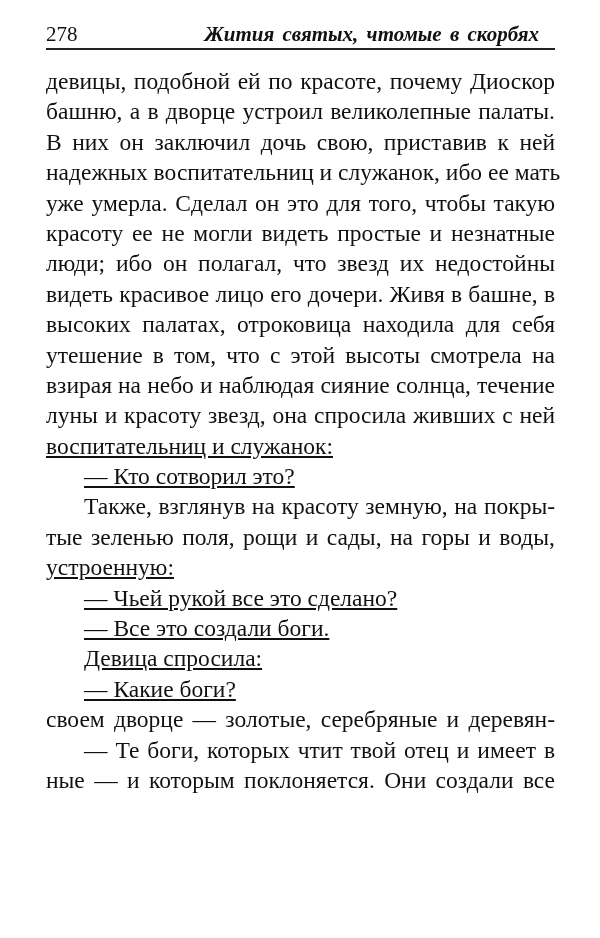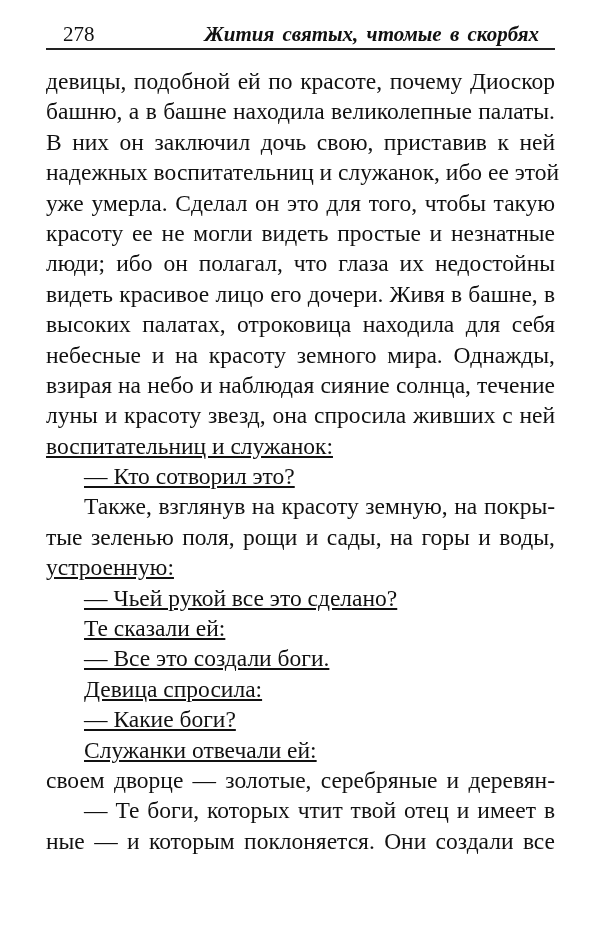--- a/index.html
+++ b/index.html
@@ -1,58 +1,56 @@
 <!DOCTYPE html>
 <html><head>
 <meta charset="utf-8">
 <style>
   html, body { margin: 0; padding: 0; background: #ffffff; }
   body { width: 600px; height: 938px; position: relative; overflow: hidden; color: #111; }
   .page { position: absolute; left: 46px; top: 0; width: 509px; }
   .running-head { position: absolute; top: 22px; left: 0; width: 509px; height: 26px;
     font-family: "Liberation Serif", serif; font-size: 21px; }
-  .page-number { position: absolute; left: 17px; top: 0; }
+  .page-number { position: absolute; left: 0; top: 0; }
   .head-title { position: absolute; right: 16px; top: 0; font-style: italic; font-weight: bold; word-spacing: 3px; }
   .rule { position: absolute; top: 48px; left: 0; width: 509px; height: 2px; background: #222; }
   .body-text { position: absolute; top: 66px; left: 0; width: 509px;
     font-family: "Liberation Serif", serif; font-size: 23.5px; line-height: 30.4px; }
   .line { display: block; white-space: nowrap; height: 30.4px; text-align: justify; text-align-last: justify; }
   .line.last { text-align-last: left; text-decoration: underline; }
   .line.indent { padding-left: 38px; }
 </style>
 </head>
 <body>
 
 <div class="page">
   <div class="running-head">
     <span class="page-number">278</span>
     <span class="head-title">Жития святых, чтомые в скорбях</span>
   </div>
   <div class="rule"></div>
   <div class="body-text" id="body-text">
       <span class="line">девицы, подобной ей по красоте, почему Диоскор</span>
-      <span class="line">башню, а в башне находила великолепные палаты.</span>
+      <span class="line">башню, а в дворце устроил великолепные палаты.</span>
       <span class="line">В них он заключил дочь свою, приставив к ней</span>
-      <span class="line">надежных воспитательниц и служанок, ибо ее этой</span>
+      <span class="line">надежных воспитательниц и служанок, ибо ее мать</span>
       <span class="line">уже умерла. Сделал он это для того, чтобы такую</span>
       <span class="line">красоту ее не могли видеть простые и незнатные</span>
-      <span class="line">люди; ибо он полагал, что глаза их недостойны</span>
+      <span class="line">люди; ибо он полагал, что звезд их недостойны</span>
       <span class="line">видеть красивое лицо его дочери. Живя в башне, в</span>
       <span class="line">высоких палатах, отроковица находила для себя</span>
-      <span class="line">небесные и на красоту земного мира. Однажды,</span>
+      <span class="line">утешение в том, что с этой высоты смотрела на</span>
       <span class="line">взирая на небо и наблюдая сияние солнца, течение</span>
       <span class="line">луны и красоту звезд, она спросила живших с ней</span>
       <span class="line last">воспитательниц и служанок:</span>
       <span class="line indent last">— Кто сотворил это?</span>
       <span class="line indent">Также, взглянув на красоту земную, на покры-</span>
       <span class="line">тые зеленью поля, рощи и сады, на горы и воды,</span>
       <span class="line last">устроенную:</span>
       <span class="line indent last">— Чьей рукой все это сделано?</span>
-      <span class="line indent last">Те сказали ей:</span>
       <span class="line indent last">— Все это создали боги.</span>
       <span class="line indent last">Девица спросила:</span>
       <span class="line indent last">— Какие боги?</span>
-      <span class="line indent last">Служанки отвечали ей:</span>
       <span class="line">своем дворце — золотые, серебряные и деревян-</span>
       <span class="line indent">— Те боги, которых чтит твой отец и имеет в</span>
       <span class="line">ные — и которым поклоняется. Они создали все</span>
     </div>
 </div>
 
 </body></html>

